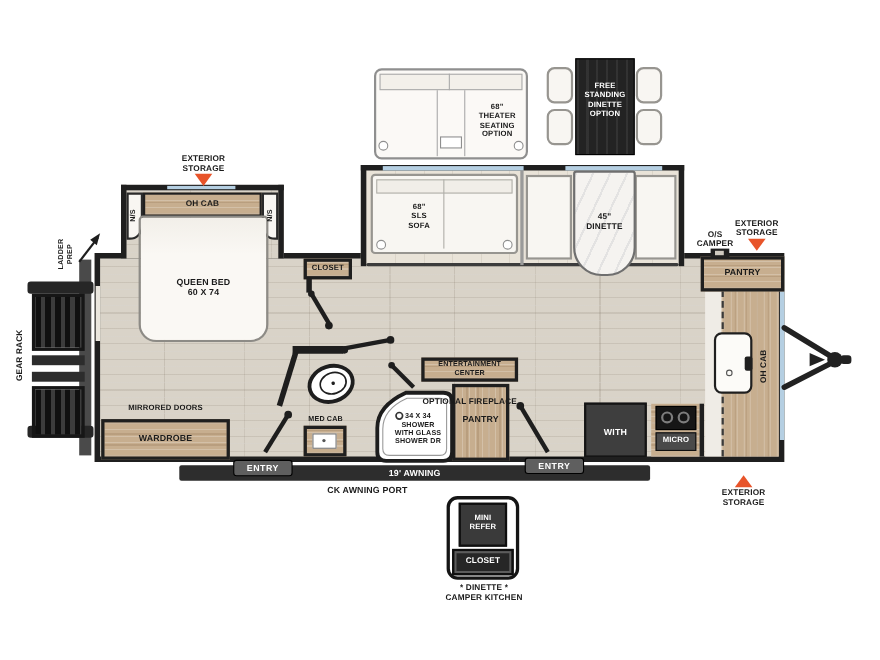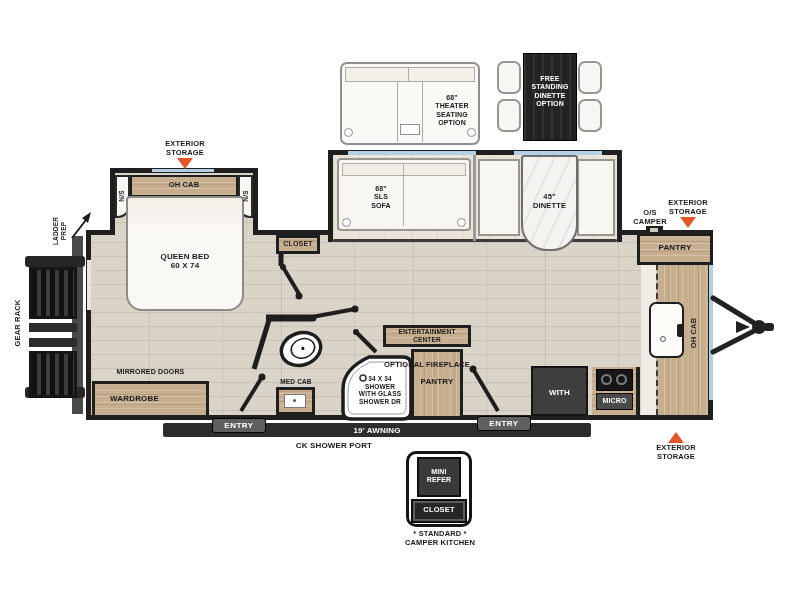--- a/index.html
+++ b/index.html
@@ -158,50 +158,50 @@
     <div class="abs" style="left:14px;top:9px;width:3px;height:3px;background:#555;border-radius:50%;"></div>
   </div>
 
   <div class="lbl" style="left:348px;top:375px;width:64px;font-size:6.5px;">34 X 34
 SHOWER
 WITH GLASS
 SHOWER DR</div>
 
   <div class="lbl" style="left:98px;top:368px;width:105px;font-size:7px;">MIRRORED DOORS</div>
   <div class="abs wood" style="left:92px;top:381px;width:117px;height:37px;border:3px solid #1f1f1f;z-index:3;"></div>
-  <div class="lbl" style="left:76px;top:394px;width:117px;font-size:8px;">WARDROBE</div>
+  <div class="lbl" style="left:92px;top:394px;width:117px;font-size:8px;">WARDROBE</div>
 
   <div class="abs" style="left:72px;top:236px;width:11px;height:178px;background:#4a4a4a;z-index:0;"></div>
   <div class="abs" style="left:25px;top:256px;width:60px;height:11px;background:#262626;border-radius:3px;z-index:1;"></div>
   <div class="abs" style="left:25px;top:387px;width:60px;height:11px;background:#262626;border-radius:3px;z-index:1;"></div>
   <div class="abs slats" style="left:29px;top:267px;width:48px;height:52px;border:3px solid #161616;z-index:1;"></div>
   <div class="abs" style="left:29px;top:323px;width:48px;height:9px;background:#2c2c2c;z-index:1;"></div>
   <div class="abs" style="left:29px;top:338px;width:48px;height:9px;background:#2c2c2c;z-index:1;"></div>
   <div class="abs slats" style="left:29px;top:351px;width:48px;height:47px;border:3px solid #161616;z-index:1;"></div>
   <div class="lbl vtext" style="left:-22px;top:317px;width:80px;height:12px;transform:rotate(-90deg);">GEAR RACK</div>
   <div class="lbl vtext" style="left:32px;top:222px;width:56px;height:18px;transform:rotate(-90deg);font-size:6.5px;">LADDER
 PREP</div>
 
   <div class="badge abs" style="left:212px;top:418px;width:54px;height:15px;">ENTRY</div>
   <div class="badge abs" style="left:477px;top:416px;width:54px;height:15px;">ENTRY</div>
   <div class="abs" style="left:163px;top:423px;width:428px;height:14px;background:#2d2d2d;border-radius:2px;z-index:5;"></div>
   <div class="lbl lbl-white" style="left:163px;top:426px;width:428px;font-size:8px;">19' AWNING</div>
-  <div class="lbl" style="left:274px;top:441px;width:120px;font-size:8px;">CK SHOWER PORT</div>
+  <div class="lbl" style="left:274px;top:441px;width:120px;font-size:8px;">CK AWNING PORT</div>
 
   <div class="abs tri-up" style="left:668px;top:432px;"></div>
   <div class="lbl" style="left:640px;top:444px;width:72px;">EXTERIOR
 STORAGE</div>
 
   <div class="abs" style="left:406px;top:451px;width:66px;height:76px;background:#ffffff;border:3px solid #151515;border-radius:10px;z-index:3;"></div>
   <div class="abs" style="left:417px;top:457px;width:44px;height:40px;background:#3a3a3a;border:2px solid #0f0f0f;z-index:4;"></div>
   <div class="lbl lbl-white" style="left:417px;top:468px;width:44px;font-size:7px;">MINI
 REFER</div>
   <div class="abs" style="left:411px;top:499px;width:56px;height:24px;background:#262626;border:2px solid #0f0f0f;box-shadow:inset 0 0 0 2px #5c5c5c;z-index:4;"></div>
   <div class="lbl lbl-white" style="left:411px;top:506px;width:56px;">CLOSET</div>
-  <div class="lbl" style="left:392px;top:530px;width:96px;">* STANDARD *
+  <div class="lbl" style="left:392px;top:530px;width:96px;">* DINETTE *
 CAMPER KITCHEN</div>
 
   <svg width="800" height="600" viewBox="0 0 800 600" style="position:absolute;left:0;top:0;z-index:4;pointer-events:none;">
 
     <path d="M72 238 L89 216" stroke="#1e1e1e" stroke-width="2" fill="none"></path>
     <polygon points="91,212 82,218 88,223" fill="#1e1e1e"></polygon>
 
     <path d="M281 252 L281 266" stroke="#1e1e1e" stroke-width="5"></path>
     <path d="M266 318 L312 318" stroke="#1e1e1e" stroke-width="7"></path>
     <path d="M269 320 L254 369" stroke="#1e1e1e" stroke-width="5"></path>

